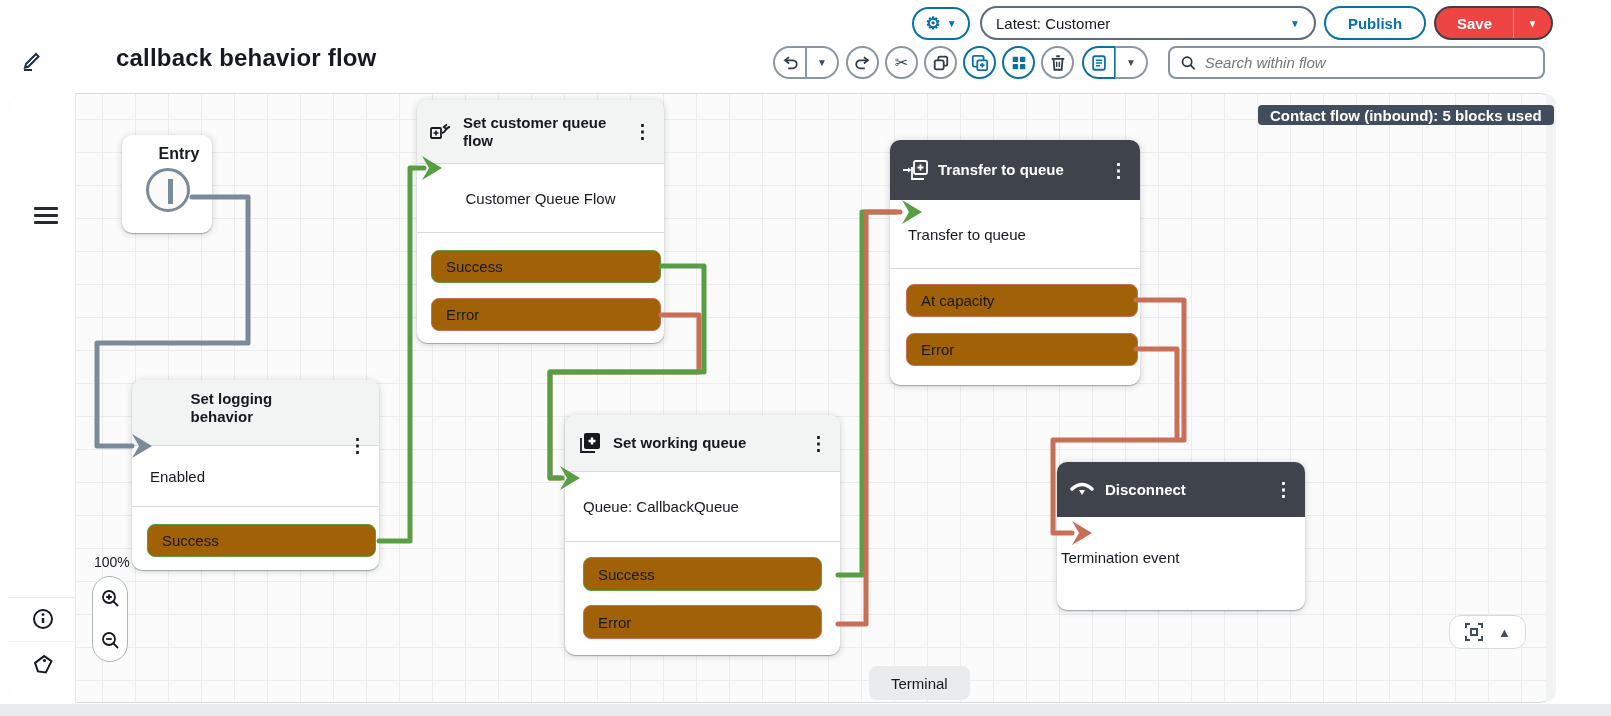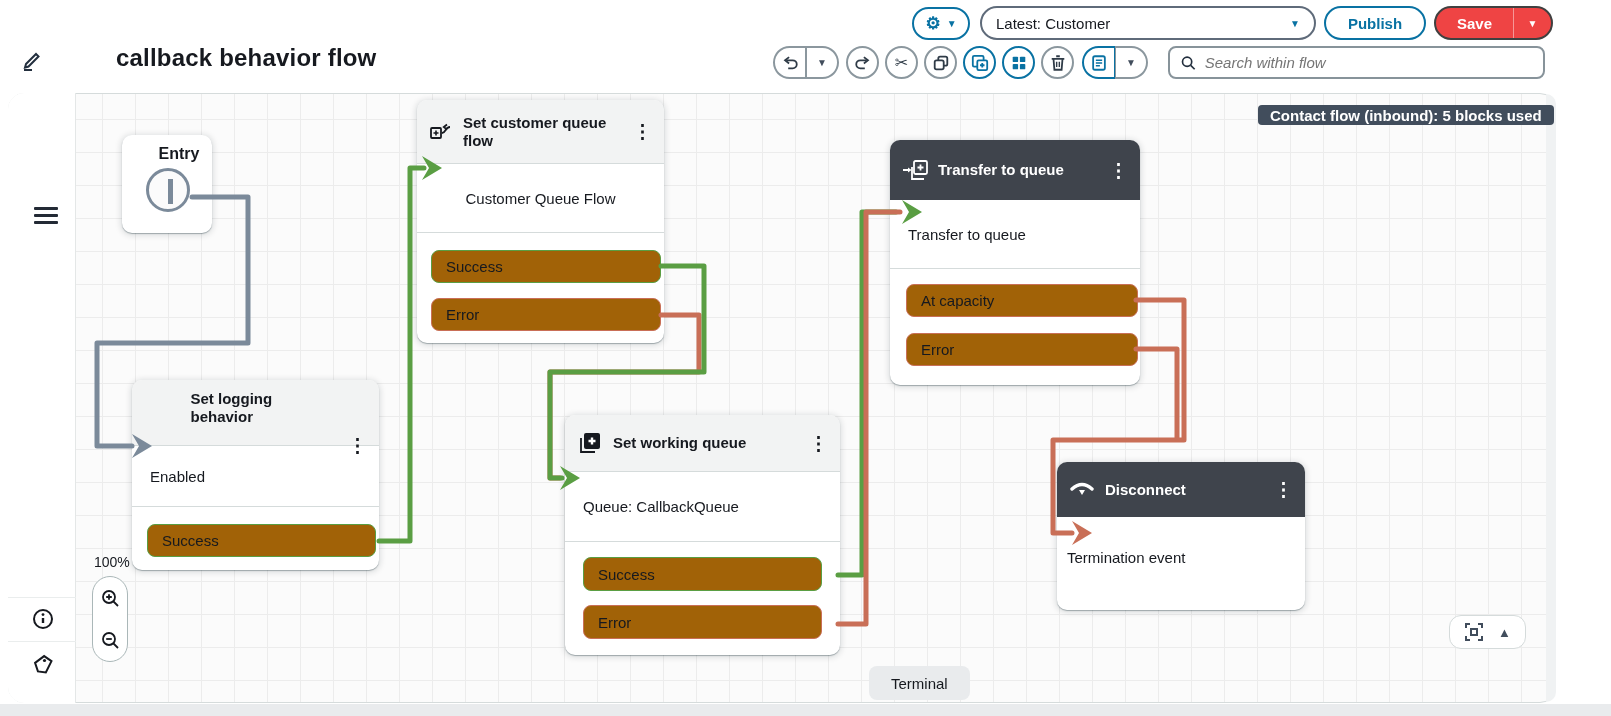--- a/index.html
+++ b/index.html
@@ -289,21 +289,21 @@
 
   <div class="blk" style="left:1057px; top:462px; width:248px; height:148px;">
     <div class="blk-hdr dark" style="height:55px;">
       <svg class="ic" width="26" height="22" viewBox="0 0 26 22">
         <path d="M3 10 Q13 1 23 10" fill="none" stroke="#fff" stroke-width="3.4" stroke-linecap="round"></path>
         <path d="M10 11 h6 L13 16 Z" fill="#fff"></path>
       </svg>
       <span>Disconnect</span>
       <span class="dots">⋮</span>
     </div>
-    <div class="blk-detail" style="padding-left:10px; margin-top:32px;">Termination event</div>
+    <div class="blk-detail" style="padding-left:4px; margin-top:32px;">Termination event</div>
   </div>
 
   <svg id="wires">
 
     <polyline class="wire w-gray" points="192,197 248,197 248,343 97,343 97,446 132,446"></polyline>
     <polygon class="ah-gray" points="132,434 152,446 132,458 139,446"></polygon>
 
     <polyline class="wire w-green" points="379,541 410,541 410,168 424,168"></polyline>
     <polygon class="ah-green" points="422,156 442,168 422,180 429,168"></polygon>
 

